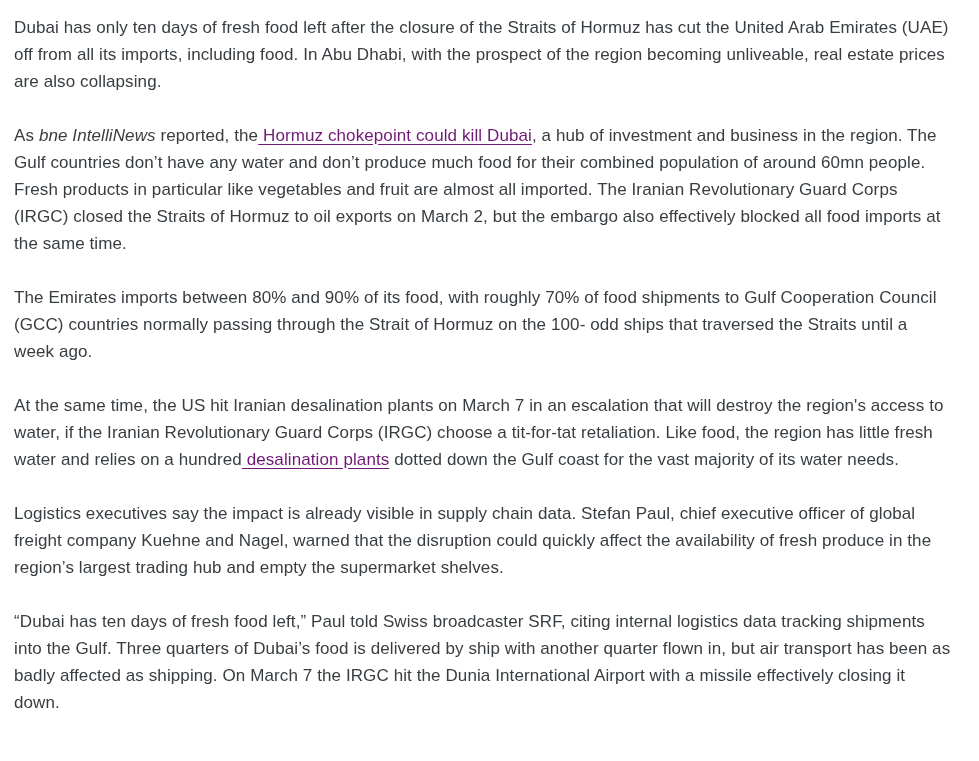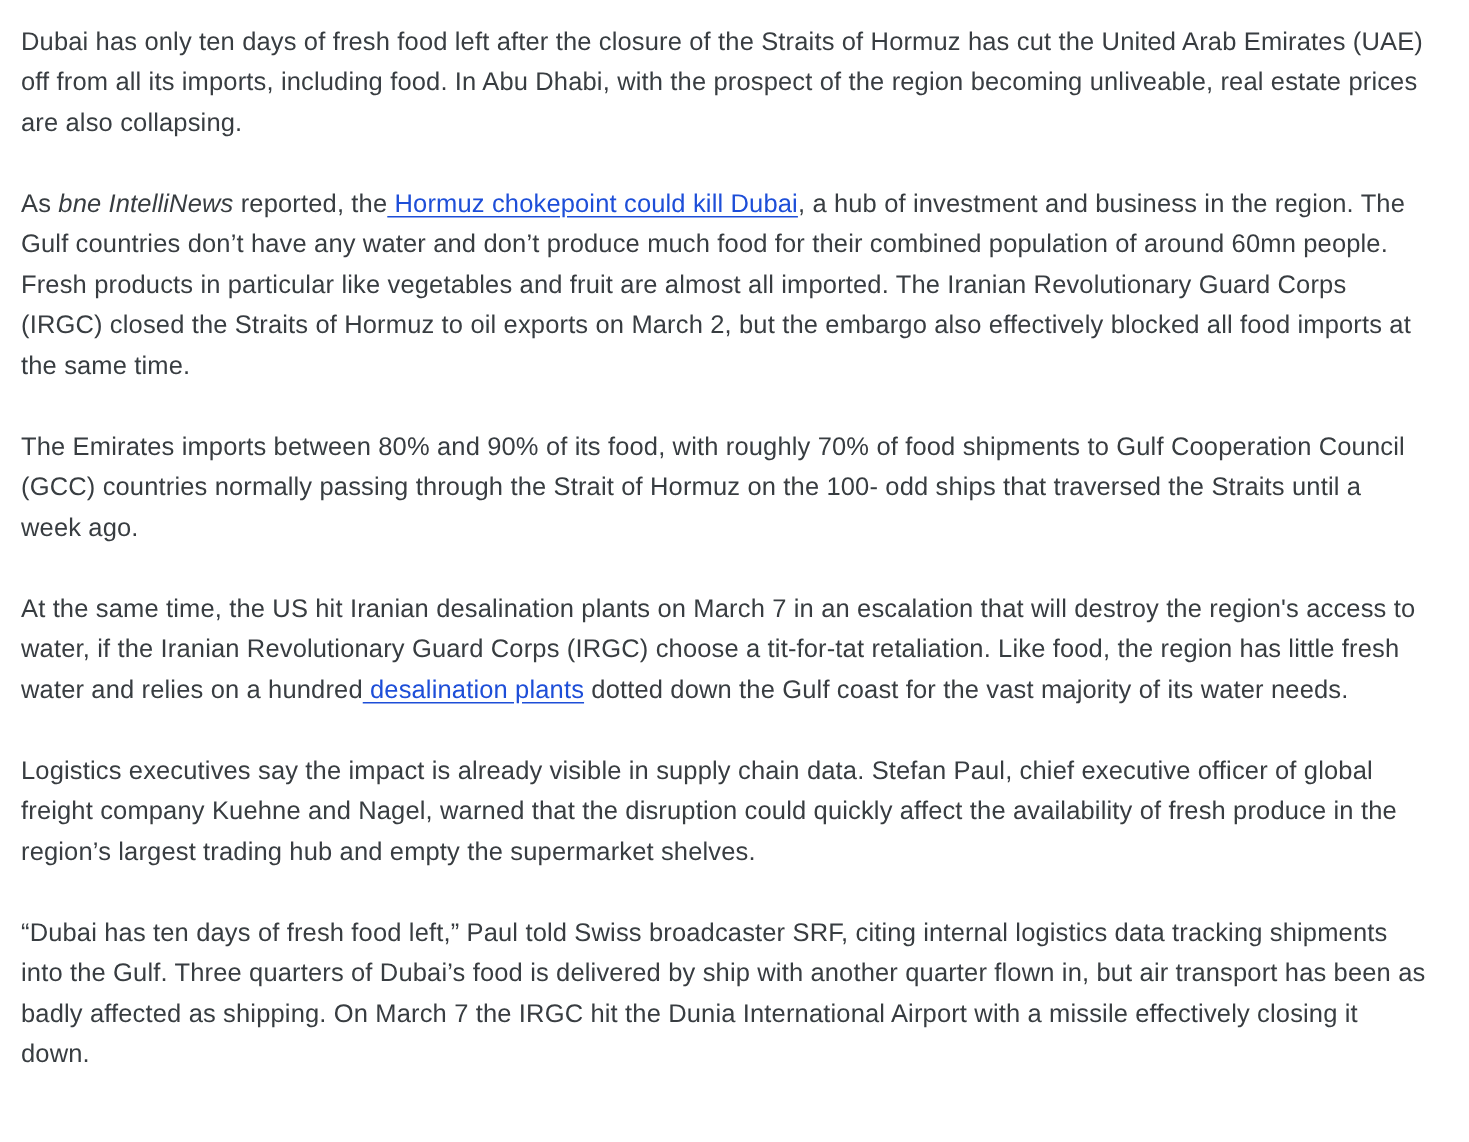--- a/index.html
+++ b/index.html
@@ -17,21 +17,21 @@
   main[data-name="article"] {
     padding: 14px 28px 0 14px;
   }
   p[data-name="paragraph"] {
     margin: 0 0 27px 0;
     font-size: 17px;
     line-height: 27px;
     letter-spacing: 0.1px;
   }
   p[data-name="paragraph"] a {
-    color: #1d4ed8;
+    color: #701a75;
     text-decoration: underline;
     text-underline-offset: 3px;
     cursor: pointer;
   }
   p[data-name="paragraph"] em {
   }
 </style>
 </head>
 <body>
 

